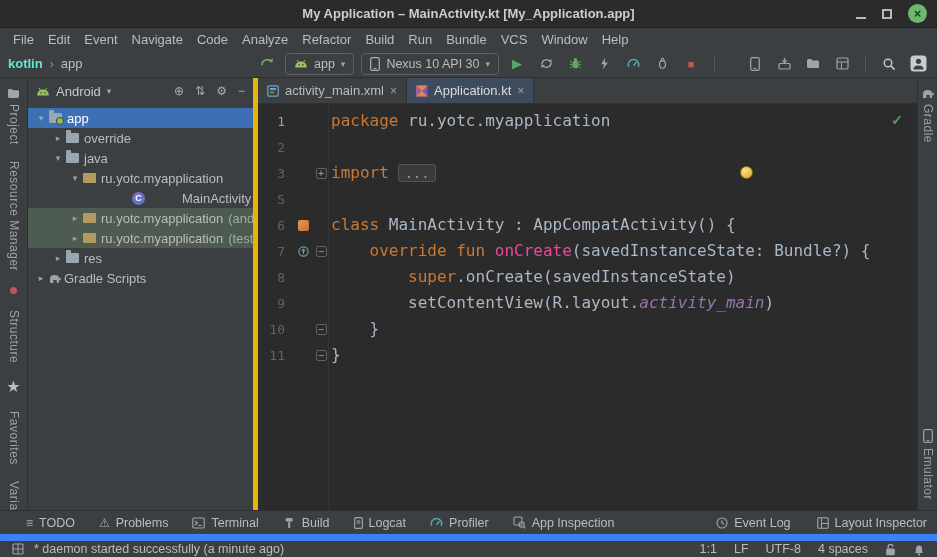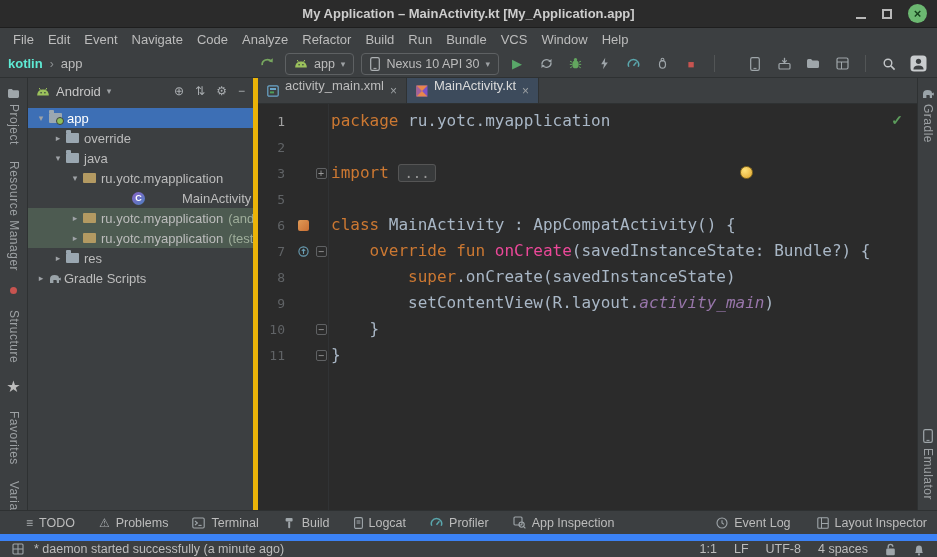--- a/index.html
+++ b/index.html
@@ -59,21 +59,21 @@
 .ic-folder,.ic-app-folder{width:13px;height:10px;background:#9aa7b1;border-radius:1px;position:relative;margin:0 3px 0 1px}
 .ic-folder::before,.ic-app-folder::before{content:"";position:absolute;top:-3px;left:0;width:5px;height:3px;background:inherit;border-radius:1px 1px 0 0}
 .ic-app-folder::after{content:"";position:absolute;right:-2px;bottom:-2px;width:6px;height:6px;border-radius:50%;background:#8fbf5a;border:1px solid #3c3f41}
 .ic-package{width:13px;height:10px;background:#b39a62;border-radius:1px;margin:0 3px 0 1px}
 .ic-kotlin-class{width:13px;height:13px;border-radius:50%;background:linear-gradient(140deg,#8a63c8,#4d7fc0);margin:0 3px 0 1px;position:relative}
 .ic-kotlin-class::after{content:"C";position:absolute;inset:0;color:#fff;font:bold 9px/13px "Liberation Sans",sans-serif;text-align:center}
 
 
 .editor{flex:1;min-width:0;background:#2b2b2b;display:flex;flex-direction:column;position:relative}
 .tabbar{height:26px;flex:none;background:#3c3f41;display:flex;border-bottom:1px solid #2e3132}
-.tab{display:flex;gap:6px;padding:0 9px;font-size:13px;color:#bcbcbc;border-right:1px solid #2f3233;cursor:default}
+.tab{display:flex;align-items:center;gap:6px;padding:0 9px;font-size:13px;color:#bcbcbc;border-right:1px solid #2f3233;cursor:default}
 .tab.active{background:#3d4b5c;color:#dadada}
 .tab-close{color:#9da1a4;font-size:12px}
 .code-area{flex:1;position:relative;padding-top:4px;overflow:hidden}
 .code-area::before{content:"";position:absolute;left:70px;top:0;bottom:0;width:1px;background:#313335}
 .cline{display:flex;align-items:center;height:26px;position:relative}
 .ln{width:34px;flex:none;text-align:right;padding-right:7px;font:13px "DejaVu Sans Mono",monospace;color:#606366}
 .ln.act{color:#a1a1a1}
 .gcol{width:22px;flex:none;display:flex;align-items:center;justify-content:center}
 .fcol{width:14px;flex:none;display:flex;align-items:center;justify-content:center}
 .ccode{font:16px/26px "DejaVu Sans Mono",monospace;white-space:pre;margin-left:3px}
@@ -373,21 +373,21 @@
             <span class="icn tab-close">×</span>
           </div>
           <div class="tab active">
             <span class="icn">
               <svg width="12" height="12" viewBox="0 0 12 12">
                 <rect x="0.5" y="0.5" width="11" height="11" fill="#7f52c5"></rect>
                 <path d="M0.5 0.5 H11.5 L6 6 L11.5 11.5 H0.5 Z" fill="#e8864c"></path>
                 <path d="M0.5 11.5 L6 6 L0.5 0.5 Z" fill="#a0619e"></path>
               </svg>
             </span>
-            <span class="tab-label">MainActivity.kt</span>
+            <span class="tab-label">Application.kt</span>
             <span class="icn tab-close">×</span>
           </div>
         </div>
       <div class="code-area">
         <div>
             <div class="cline">
               <span class="ln act">1</span>
               <span class="gcol"></span>
               <span class="fcol"></span>
               <span class="ccode"><span class="tk-kw">package</span><span class="tk-pl"> ru.yotc.myapplication</span></span>

